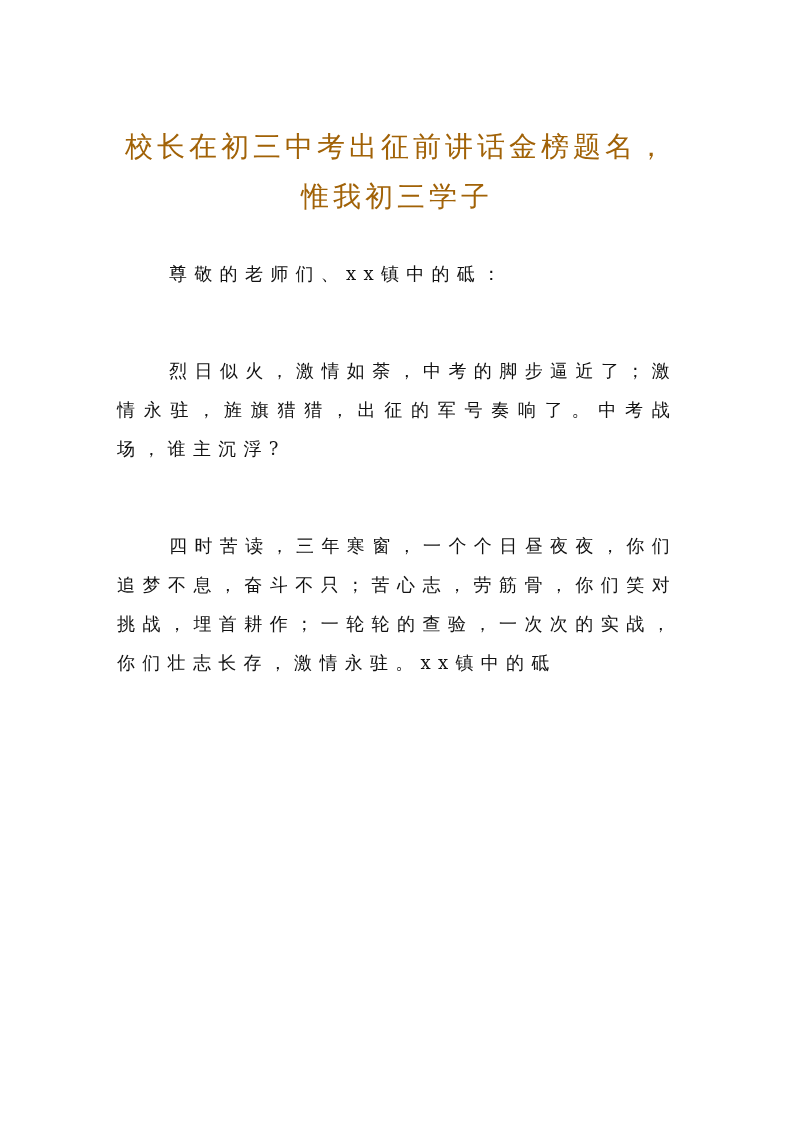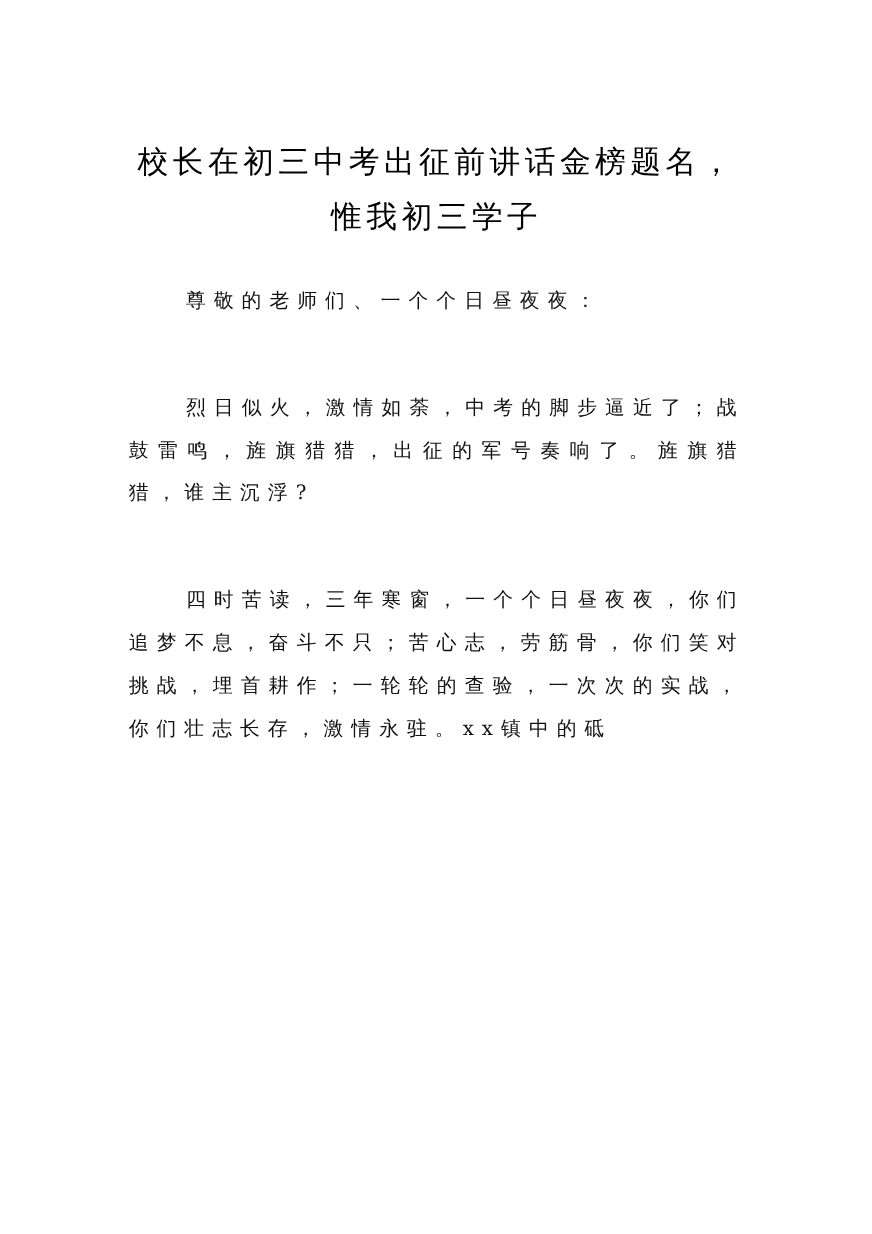--- a/index.html
+++ b/index.html
@@ -1,28 +1,28 @@
 <!DOCTYPE html>
 <html><head>
 <meta charset="utf-8">
 <style>
   html, body { margin: 0; padding: 0; background: #ffffff; }
   body { width: 793px; height: 1122px; position: relative; overflow: hidden;
          font-family: "DejaVu Serif", "Liberation Serif", serif; color: #111; }
   .page { position: absolute; left: 117px; top: 122px; width: 560px; }
   .title { font-size: 28px; line-height: 50px; text-align: center; letter-spacing: 4px;
-           margin: 0; font-weight: normal; color: #000000; }
+           margin: 0; font-weight: normal; color: #a16207; }
   .para { font-size: 18px; line-height: 39px; margin: 0; text-align: justify;
           text-align-last: left; letter-spacing: 7.3px; text-indent: 52px; }
   .salutation { margin-top: 32px; }
   .p1 { margin-top: 58px; }
   .p2 { margin-top: 58px; }
   .p3 { margin-top: 58px; }
 </style>
 </head>
 <body>
 
 <div class="page">
   <h1 class="title">校长在初三中考出征前讲话金榜题名，惟我初三学子</h1>
-  <p class="para salutation">尊敬的老师们、一个个日昼夜夜：</p>
-  <p class="para p1">烈日似火，激情如荼，中考的脚步逼近了；战鼓雷鸣，旌旗猎猎，出征的军号奏响了。旌旗猎猎，谁主沉浮?</p>
+  <p class="para salutation">尊敬的老师们、xx镇中的砥：</p>
+  <p class="para p1">烈日似火，激情如荼，中考的脚步逼近了；激情永驻，旌旗猎猎，出征的军号奏响了。中考战场，谁主沉浮?</p>
   <p class="para p3">四时苦读，三年寒窗，一个个日昼夜夜，你们追梦不息，奋斗不只；苦心志，劳筋骨，你们笑对挑战，埋首耕作；一轮轮的查验，一次次的实战，你们壮志长存，激情永驻。xx镇中的砥</p>
 </div>
 
 </body></html>

